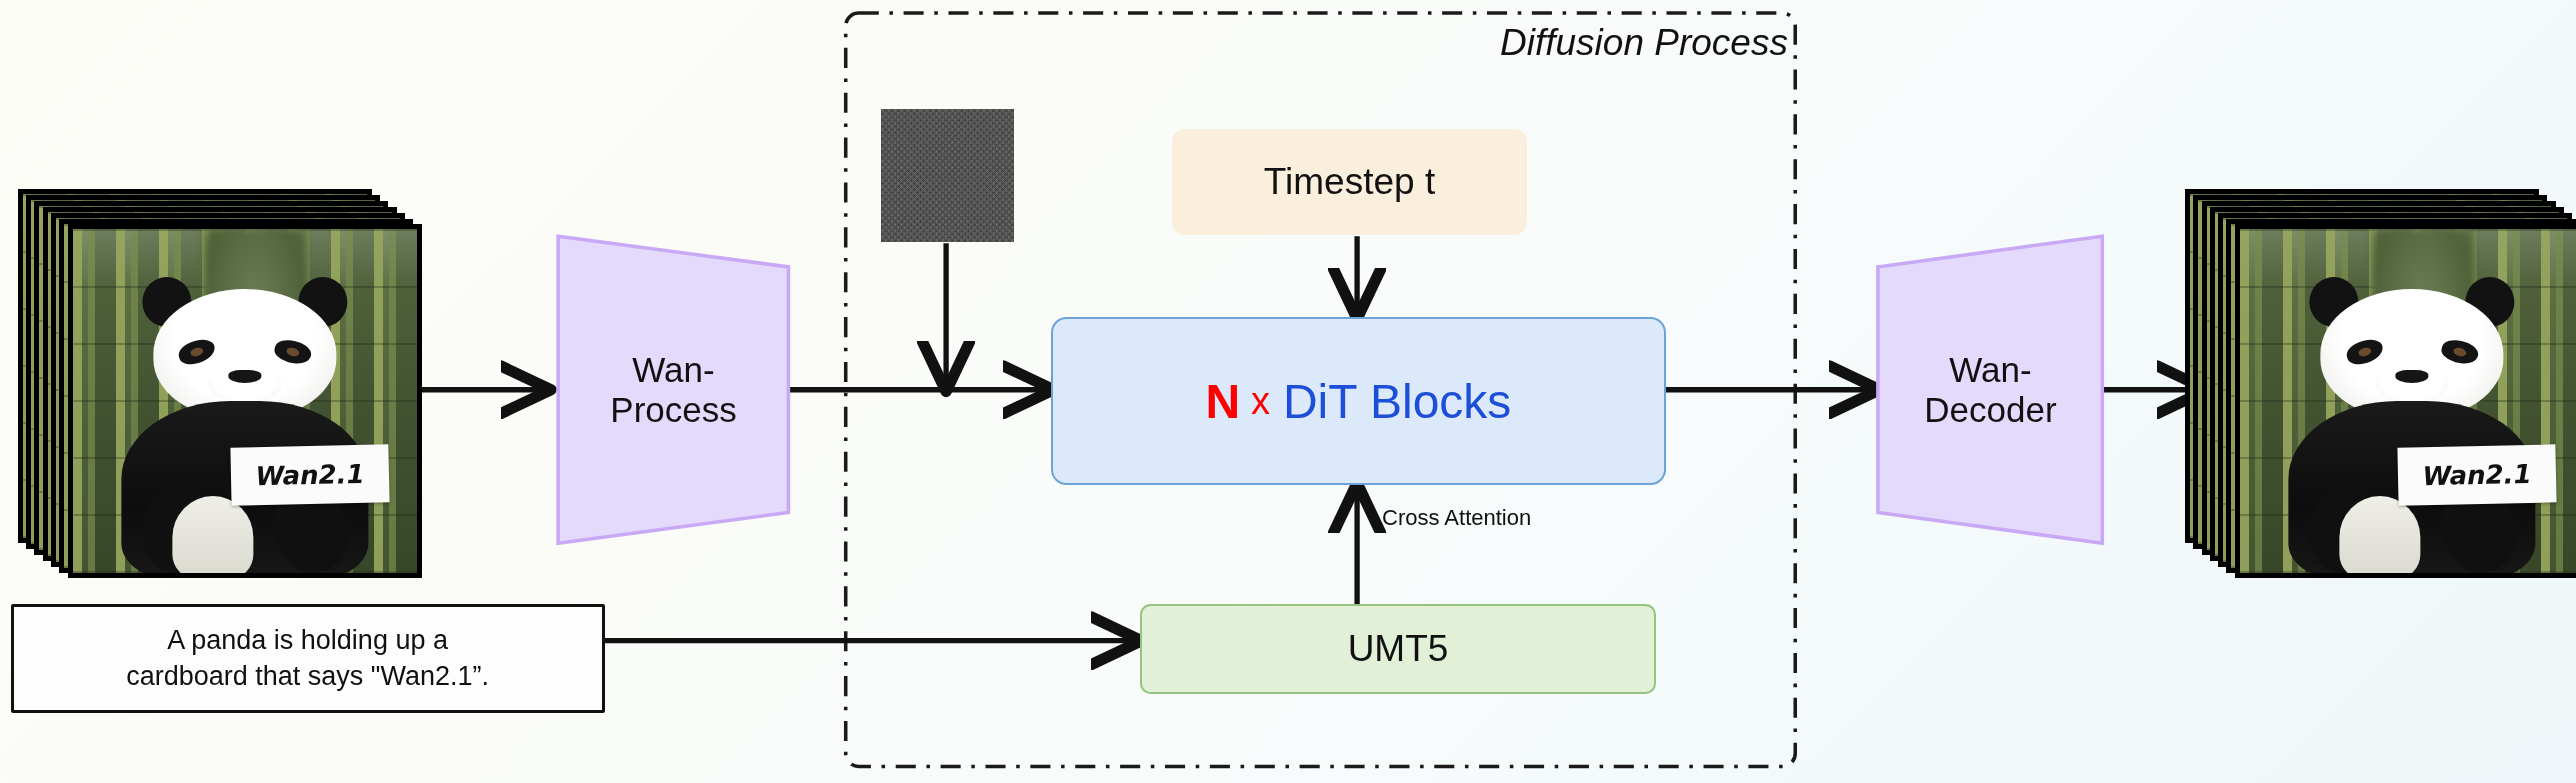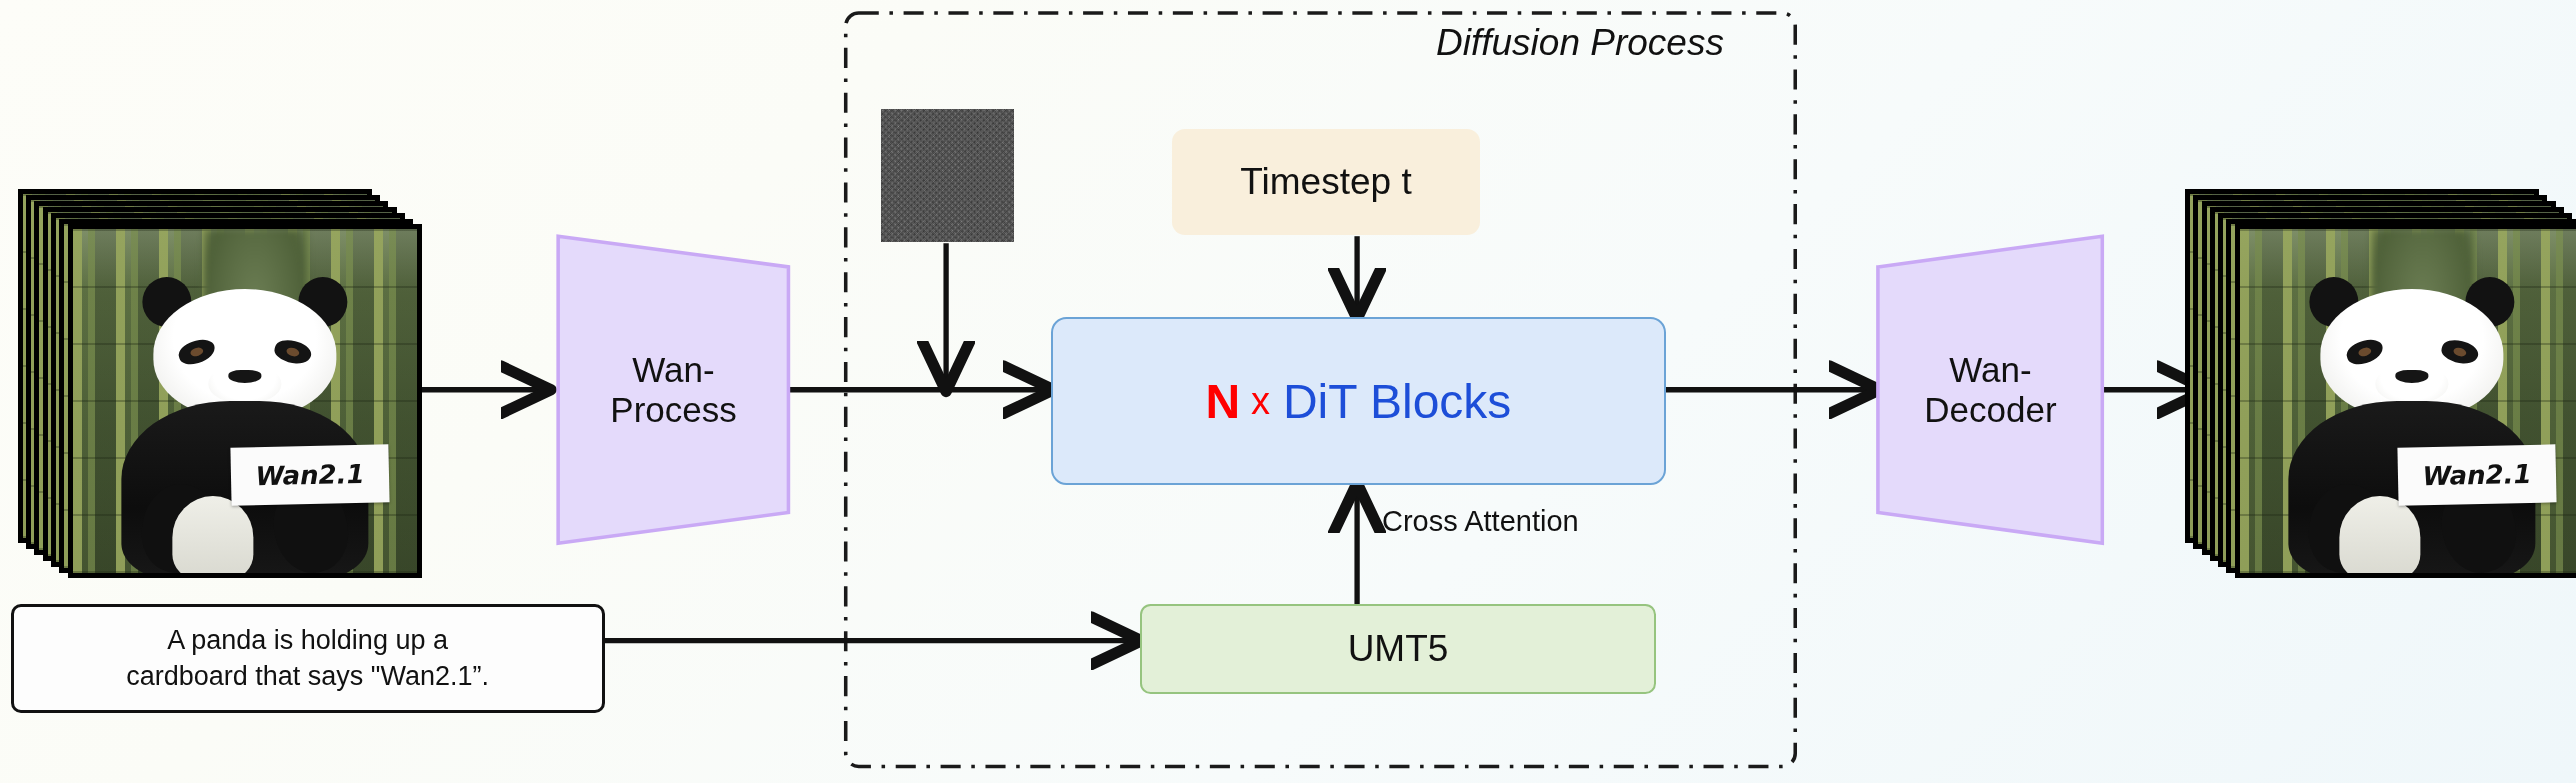--- a/index.html
+++ b/index.html
@@ -99,21 +99,21 @@
 
   
   .rbox{
     position:absolute;box-sizing:border-box;
     display:flex;align-items:center;justify-content:center;
     text-align:center;color:#111;
   }
   .rbox.timestep{background:#f9efdc;border-radius:13px;}
   .rbox.dit{background:#dce9fa;border:2.4px solid #6ba3d6;border-radius:15.4px;}
   .rbox.umt5{background:#e3f0d8;border:2.4px solid #96c47f;border-radius:10.6px;}
-  .rbox.prompt{background:#fdfdfd;border:3.5px solid #111;border-radius:10px;line-height:1.3;}
+  .rbox.prompt{background:#fdfdfd;border:3.5px solid #111;border-radius:2px;line-height:1.3;}
 
   .dit-n{color:#ff0000;font-weight:700;}
   .dit-x{color:#ff0000;font-weight:400;}
   .dit-rest{color:#1d4ed8;}
 
   .lbl{position:absolute;color:#111;white-space:nowrap;}
   .lbl.italic{font-style:italic;}
 
   svg.overlay{position:absolute;left:0;top:0;width:2576px;height:783px;pointer-events:none;}
 </style>
@@ -218,44 +218,44 @@
     </div>
   </div>
 
   <div class="rbox" style="left:576px;top:272px;width:195px;height:236px;flex-direction:column;font-size:35px;">
     <span>Wan-</span>
     <span>Process</span>
   </div>
 
   <div class="noise" style="left:881px;top:109px;width:133px;height:133px;"></div>
 
-  <div class="rbox timestep" style="left:1172px;top:129px;width:308px;height:106px;font-size:37px;">
+  <div class="rbox timestep" style="left:1172px;top:129px;width:355px;height:106px;font-size:37px;">
     <span>Timestep t</span>
   </div>
 
   <div class="rbox dit" style="left:1051px;top:317px;width:615px;height:168px;font-size:48px;">
     <span class="dit-n">N</span>
     <span style="display:inline-block;width:10.6px;"></span>
     <span class="dit-x" style="font-size:38px;">x</span>
     <span style="display:inline-block;width:13px;"></span>
     <span class="dit-rest">DiT Blocks</span>
   </div>
 
-  <div class="lbl" style="left:1382px;top:505px;font-size:29px;">Cross Attention</div>
+  <div class="lbl" style="left:1382px;top:505px;font-size:22px;">Cross Attention</div>
 
   <div class="rbox umt5" style="left:1140px;top:604px;width:516px;height:90px;font-size:37px;">
     <span>UMT5</span>
   </div>
 
   <div class="rbox prompt" style="left:10.6px;top:604px;width:594px;height:109px;flex-direction:column;font-size:27px;">
     <span>A panda is holding up a</span>
     <span>cardboard that says "Wan2.1”.</span>
   </div>
 
-  <div class="lbl italic" style="left:1436px;top:22.4px;font-size:37px;">Diffusion Process</div>
+  <div class="lbl italic" style="left:1500px;top:22.4px;font-size:37px;">Diffusion Process</div>
 
   <div class="rbox" style="left:1896px;top:272px;width:189px;height:236px;flex-direction:column;font-size:35px;">
     <span>Wan-</span>
     <span>Decoder</span>
   </div>
 
   <div class="stack" style="left:2185px;top:189px;width:391px;height:390px;">
     <div class="frame" style="left:0px;  top:0px;">
         <div class="scene">
           <div class="bamboo"></div>

